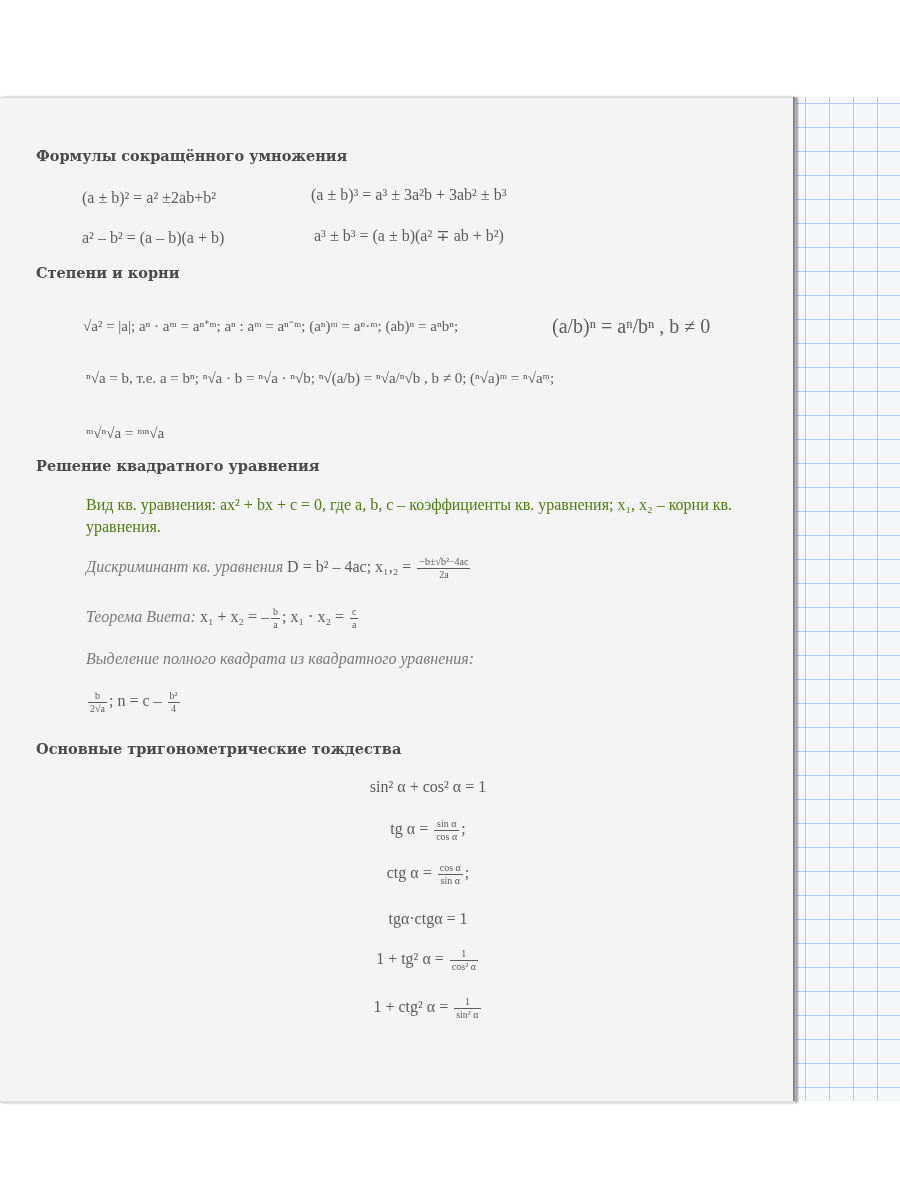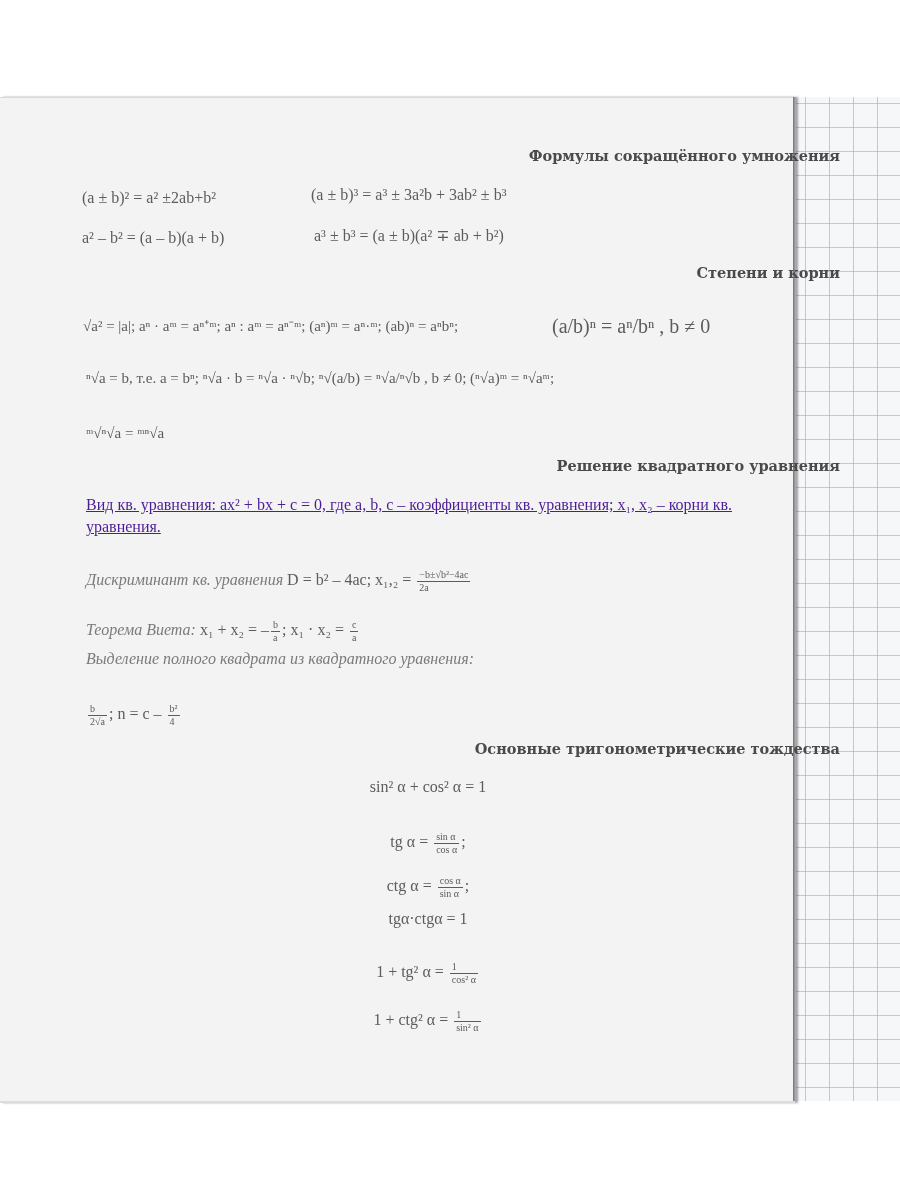--- a/index.html
+++ b/index.html
@@ -20,33 +20,33 @@
     position:absolute; left:0; top:97px; width:795px; height:1003px;
     background:#f4f3f3;
     border-top:1px solid #d9d9d9; border-bottom:2px solid #dcdcdc;
     box-shadow: 3px 0 2px rgba(0,0,0,0.35);
   }
   .spine-shadow {
     position:absolute; left:793px; top:97px; width:3px; height:1004px;
     background:linear-gradient(to right,#6f7378,#b4b8bc);
   }
   .title {
-    position:absolute; left:0; width:840px; text-align:right;
-    font-family:"DejaVu Serif", serif; font-weight:bold; font-size:14.5px; color:#4a4a4a;
+    position:absolute; left:0; width:840px; text-align:left;
+    font-family:"DejaVu Serif", serif; font-weight:bold; font-size:14.5px; color:#4a4a4a;padding-left:36px;
   }
   .line {
     position:absolute; font-family:"Liberation Serif", serif; font-size:16px; color:#5c5c5c;
     white-space:nowrap;
   }
   .center { left:0; width:840px; text-align:center;padding-left:8px; }
   .italic { font-style:italic; color:#7a7a7a; }
-  .frac { display:inline-block; vertical-align:middle; text-align:left; font-size:10px; line-height:12px; margin:13px 2px; }
+  .frac { display:inline-block; vertical-align:middle; text-align:center; font-size:10px; line-height:12px; margin:0 2px; }
   .frac .num { display:block; border-bottom:1px solid #5c5c5c; padding:0 2px; }
   .frac .den { display:block; padding:0 2px; }
-  .para { position:absolute; left:86px; width:660px; font-family:"Liberation Serif", serif; font-size:16px; line-height:22px; color:#4c1d95;text-decoration:underline; }
+  .para { position:absolute; left:86px; width:660px; font-family:"Liberation Serif", serif; font-size:16px; line-height:22px; color:#4d7c0f; }
 </style>
 </head>
 <body>
 
 <div class="grid-paper"></div>
 <div class="cover"></div>
 <div class="spine-shadow"></div>
 
 <div class="title" style="top:147px">Формулы сокращённого умножения</div>
 <div class="line" style="left:82px; top:189px">(a ± b)² = a² ±2ab+b²</div>

